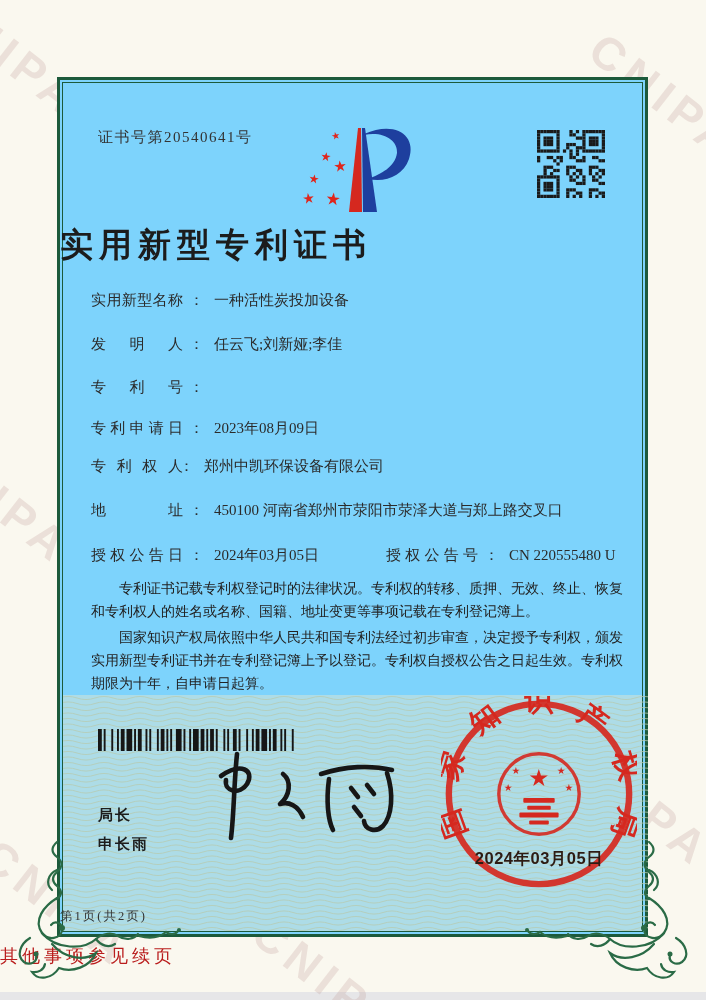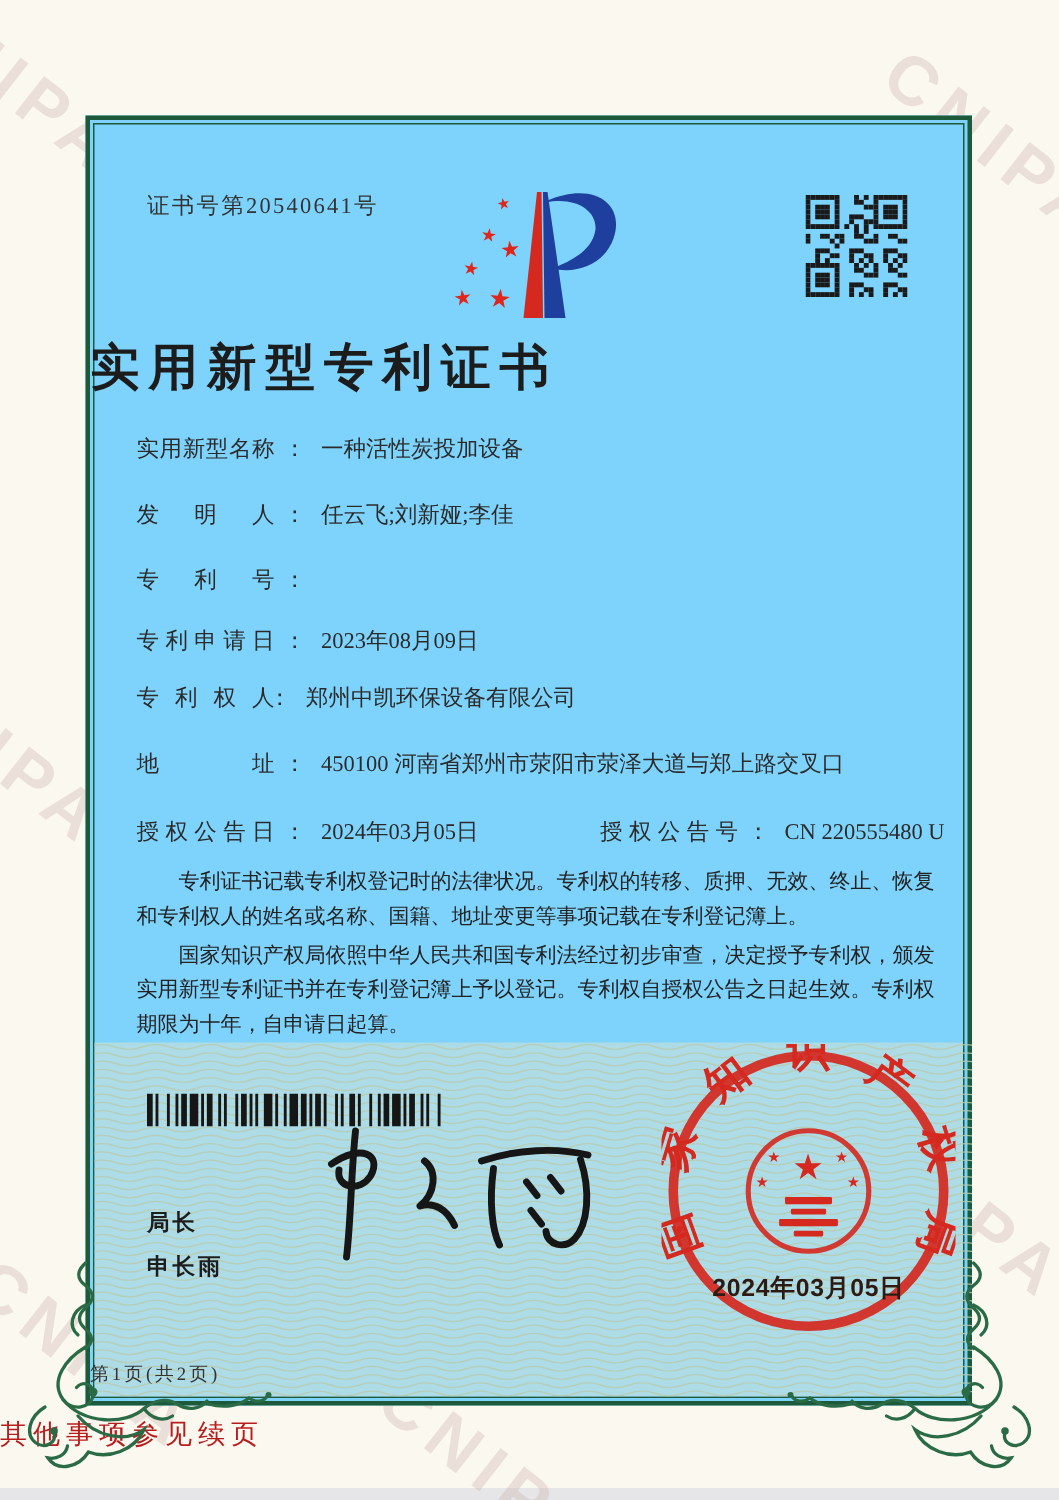--- a/index.html
+++ b/index.html
@@ -18,21 +18,21 @@
   .cert-no{position:absolute;left:38px;top:48px;font-size:15px;letter-spacing:1.5px;color:#333;}
   .logo{position:absolute;left:240px;top:40px;width:120px;height:100px;}
   .qr{position:absolute;left:477px;top:50px;width:68px;height:68px;}
   .title{position:absolute;left:0;right:0;top:143px;text-align:left;font-size:33px;font-weight:bold;
          letter-spacing:6px;color:#1c1c1c;}
   .row{position:absolute;left:31px;display:flex;font-size:15px;line-height:22px;white-space:nowrap;}
   .lab{display:inline-block;width:92px;text-align:justify;text-align-last:justify;flex:none;}
   .colon{flex:none;padding:0 10px 0 6px;}
   .val{flex:none;}
   .val-fixed{width:150px;flex:none;}
-  .g2{margin-left:36px;}
+  .g2{margin-left:22px;}
   .paras{position:absolute;left:31px;top:497px;width:532px;font-size:14px;line-height:23px;color:#222;}
   .paras p{margin:0 0 3px;text-indent:2em;}
   .barcode{position:absolute;left:38px;top:649px;width:198px;height:22px;}
   .director{position:absolute;left:38px;top:711px;font-family:"Liberation Sans","DejaVu Sans",sans-serif;
             font-weight:700;font-size:15px;color:#1d1d1d;margin-top:15px;}
   .director div{margin-bottom:10px;letter-spacing:2px;}
   .sign{position:absolute;left:133px;top:664px;width:215px;height:105px;}
   .pagenum{position:absolute;left:0;right:0;top:828px;font-size:12.5px;letter-spacing:2px;color:#333;}
   
   .seal{position:absolute;left:381px;top:616px;width:196px;height:196px;z-index:5;}

